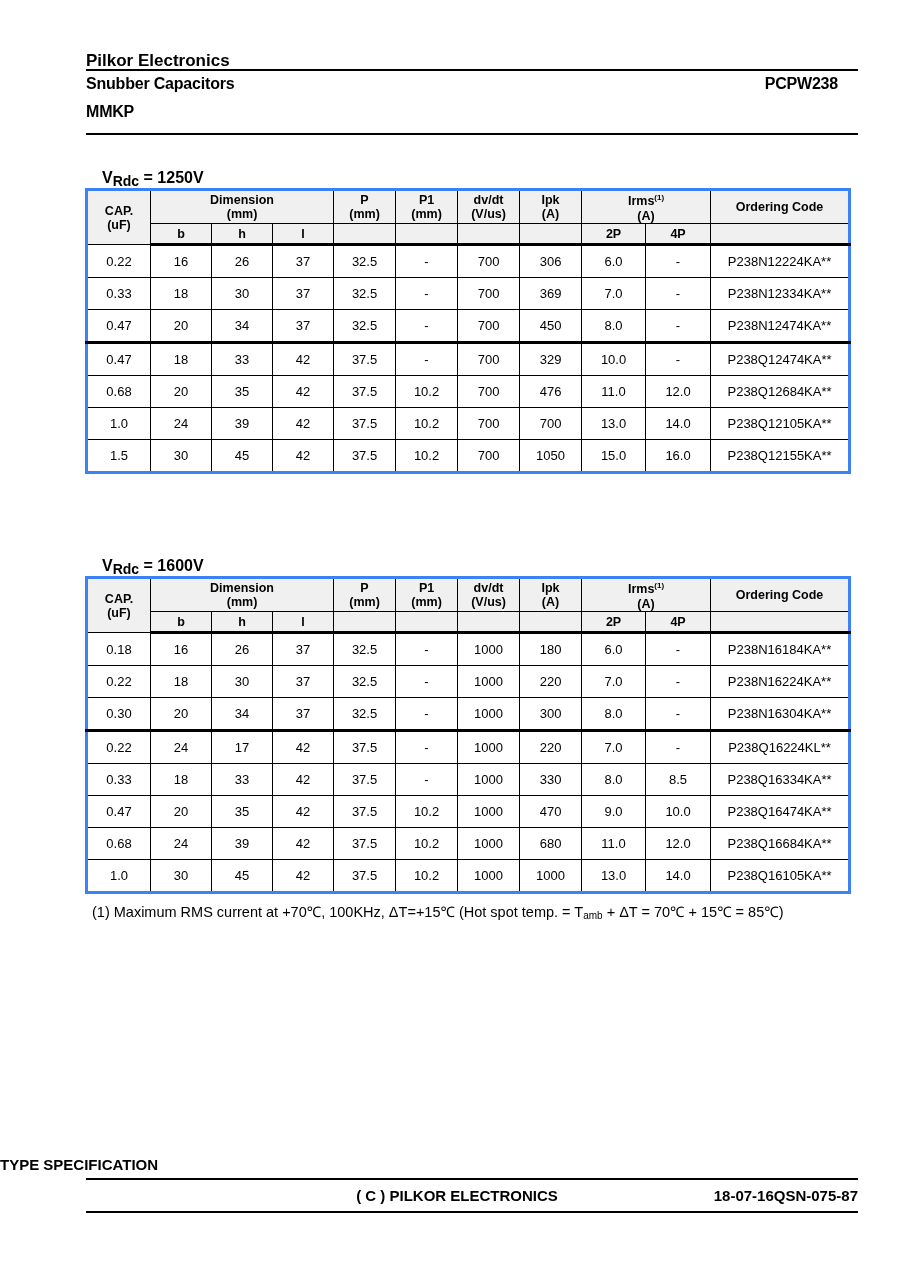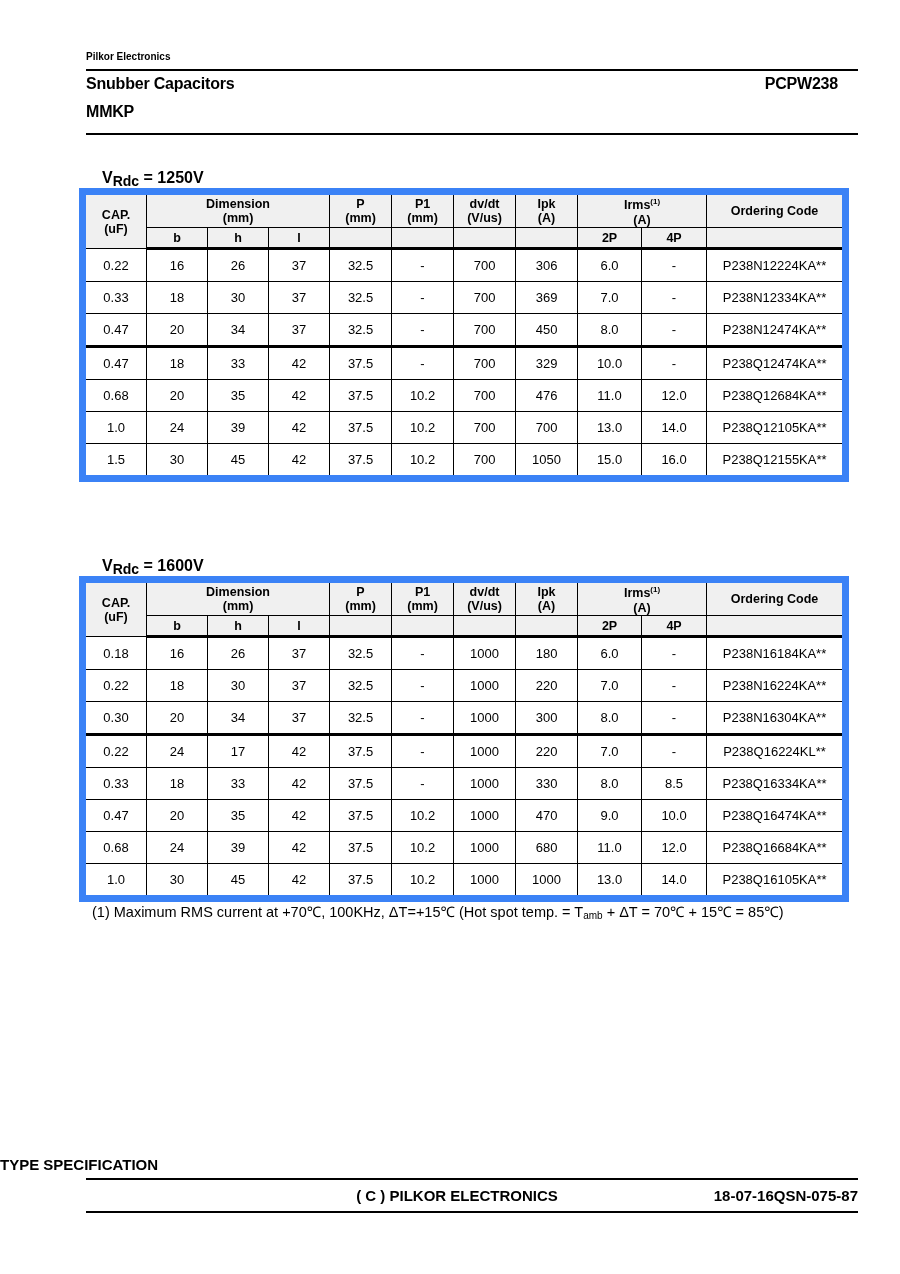--- a/index.html
+++ b/index.html
@@ -11,21 +11,21 @@
       width: 900px;
       height: 1274px;
       position: relative;
       font-family: "Liberation Sans", sans-serif;
       color: #000;
     }
     .company {
       position: absolute;
       left: 86px;
       top: 51px;
-      font-size: 10px;
+      font-size: 17px;
       font-weight: bold;
     }
     .rule {
       position: absolute;
       left: 86px;
       width: 772px;
       background: #000;
     }
     .title-line {
       position: absolute;
@@ -44,24 +44,24 @@
       font-weight: bold;
     }
     .vrdc sub {
       font-size: 14px;
       vertical-align: baseline;
       position: relative;
       top: 3px;
     }
     table.spec {
       position: absolute;
-      left: 79px;
+      left: 85px;
       width: 765px;
       border-collapse: collapse;
-      border: 7px solid #3b82f6;
+      border: 3px solid #3b82f6;
       font-size: 13px;
       table-layout: fixed;
     }
     table.spec th, table.spec td {
       border: 1px solid #000;
       text-align: center;
       padding: 0;
     }
     table.spec th {
       background: #f0f0f0;

